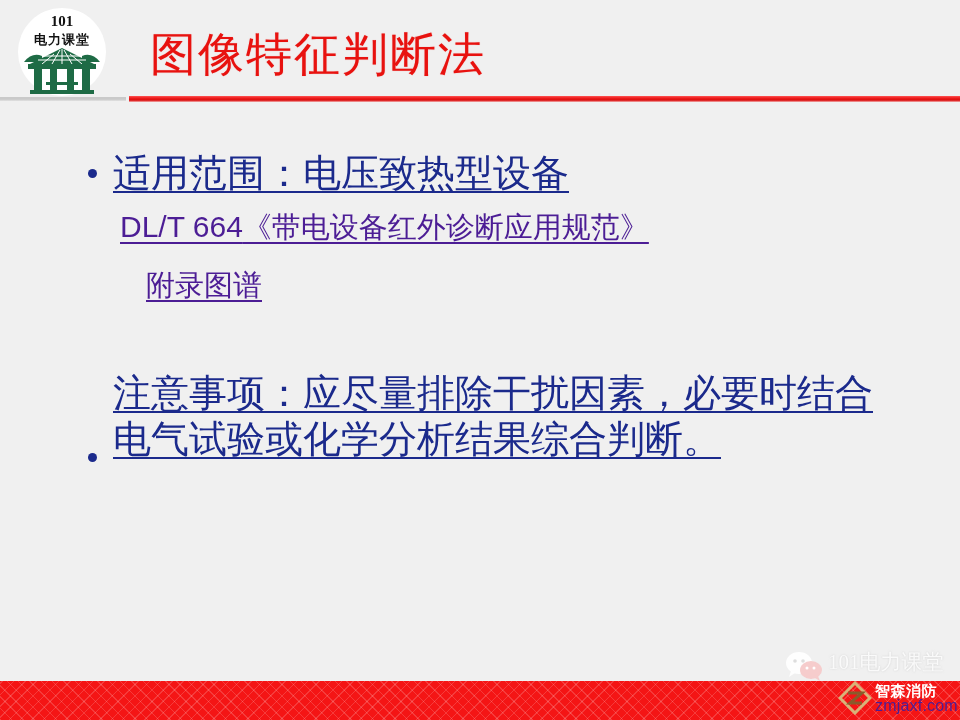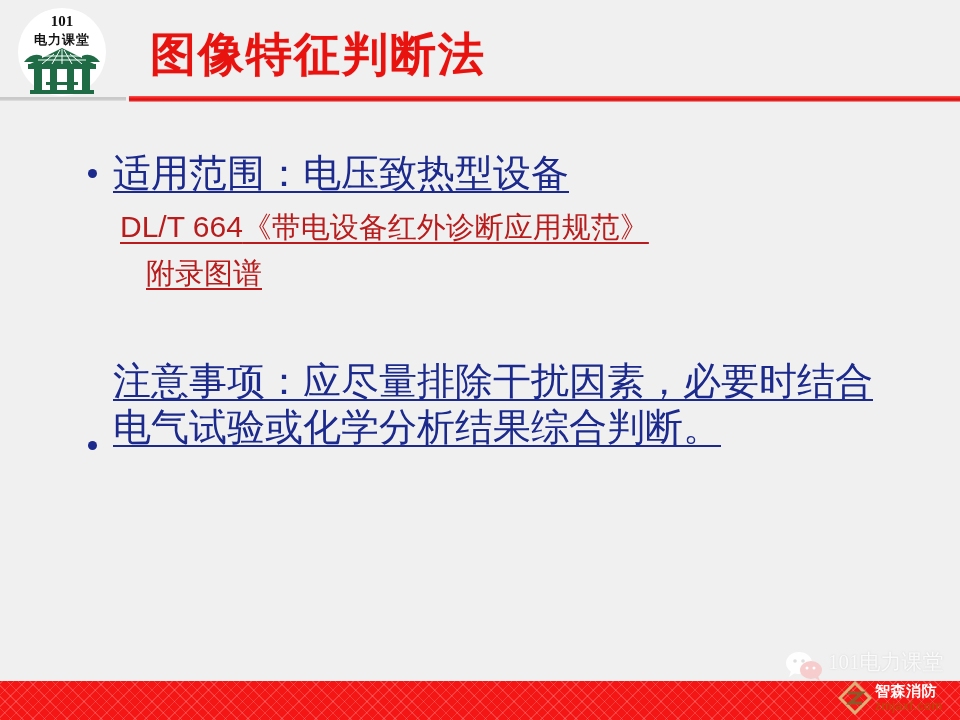--- a/index.html
+++ b/index.html
@@ -39,21 +39,21 @@
   }
   .logo svg { display: block; }
 
   .slide-title {
     position: absolute;
     left: 150px;
     top: 26px;
     font-family: "Liberation Serif", "DejaVu Serif", serif;
     font-size: 46px;
     line-height: 58px;
-    font-weight: 700;
+    font-weight: 400;
     color: #e8120f;
     letter-spacing: 2px;
     white-space: nowrap;
     text-shadow: 0 0 1px rgba(232,18,15,.35);
   }
 
   .rule-gray {
     position: absolute;
     left: 0;
     top: 97px;
@@ -98,42 +98,42 @@
     font-family: "Liberation Serif", "DejaVu Serif", serif;
     font-size: 38px;
     line-height: 46px;
     text-decoration: underline;
     text-decoration-thickness: 2px;
     text-underline-offset: 5px;
     white-space: pre-wrap;
   }
 
   .sub-line {
-    color: #b91c1c;
+    color: #4c1d95;
     font-size: 29px;
     line-height: 46px;
     text-decoration: underline;
     text-decoration-thickness: 2px;
     text-underline-offset: 5px;
     white-space: nowrap;
   }
   .sub-std {
     position: relative;
     margin-left: 120px;
     margin-top: 8px;
     font-family: "Liberation Serif", "DejaVu Serif", serif;
   }
   .sub-std .latin {
     font-family: "Liberation Sans", "DejaVu Sans", sans-serif;
     font-size: 30px;
     font-weight: 400;
   }
   .sub-appendix {
     margin-left: 146px;
-    margin-top: 0px;
+    margin-top: 12px;
     font-family: Liberation Serif, serif;
   }
 
   .gap-block { height: 62px; }
 
   .wrap-row { padding-left: 88px; display: flex; align-items: flex-end; }
   .wrap-row .btext { max-width: 760px; white-space: normal; }
 
   
   .red-bar {
@@ -185,24 +185,24 @@
     font-family: "Liberation Sans", "DejaVu Sans", sans-serif;
     font-size: 15px;
     font-weight: 700;
     line-height: 16px;
     color: #ffffff;
     letter-spacing: .5px;
     white-space: nowrap;
   }
   .brand-url {
     font-family: "Liberation Sans", "DejaVu Sans", sans-serif;
-    font-size: 12px;
-    font-weight: 700;
+    font-size: 16px;
+    font-weight: 400;
     line-height: 14px;
-    color: #c2410c;
+    color: #4c1d95;
     letter-spacing: .2px;
     white-space: nowrap;
   }
 </style>
 </head>
 <body>
 
 <div class="slide">
 
   <div class="header">

